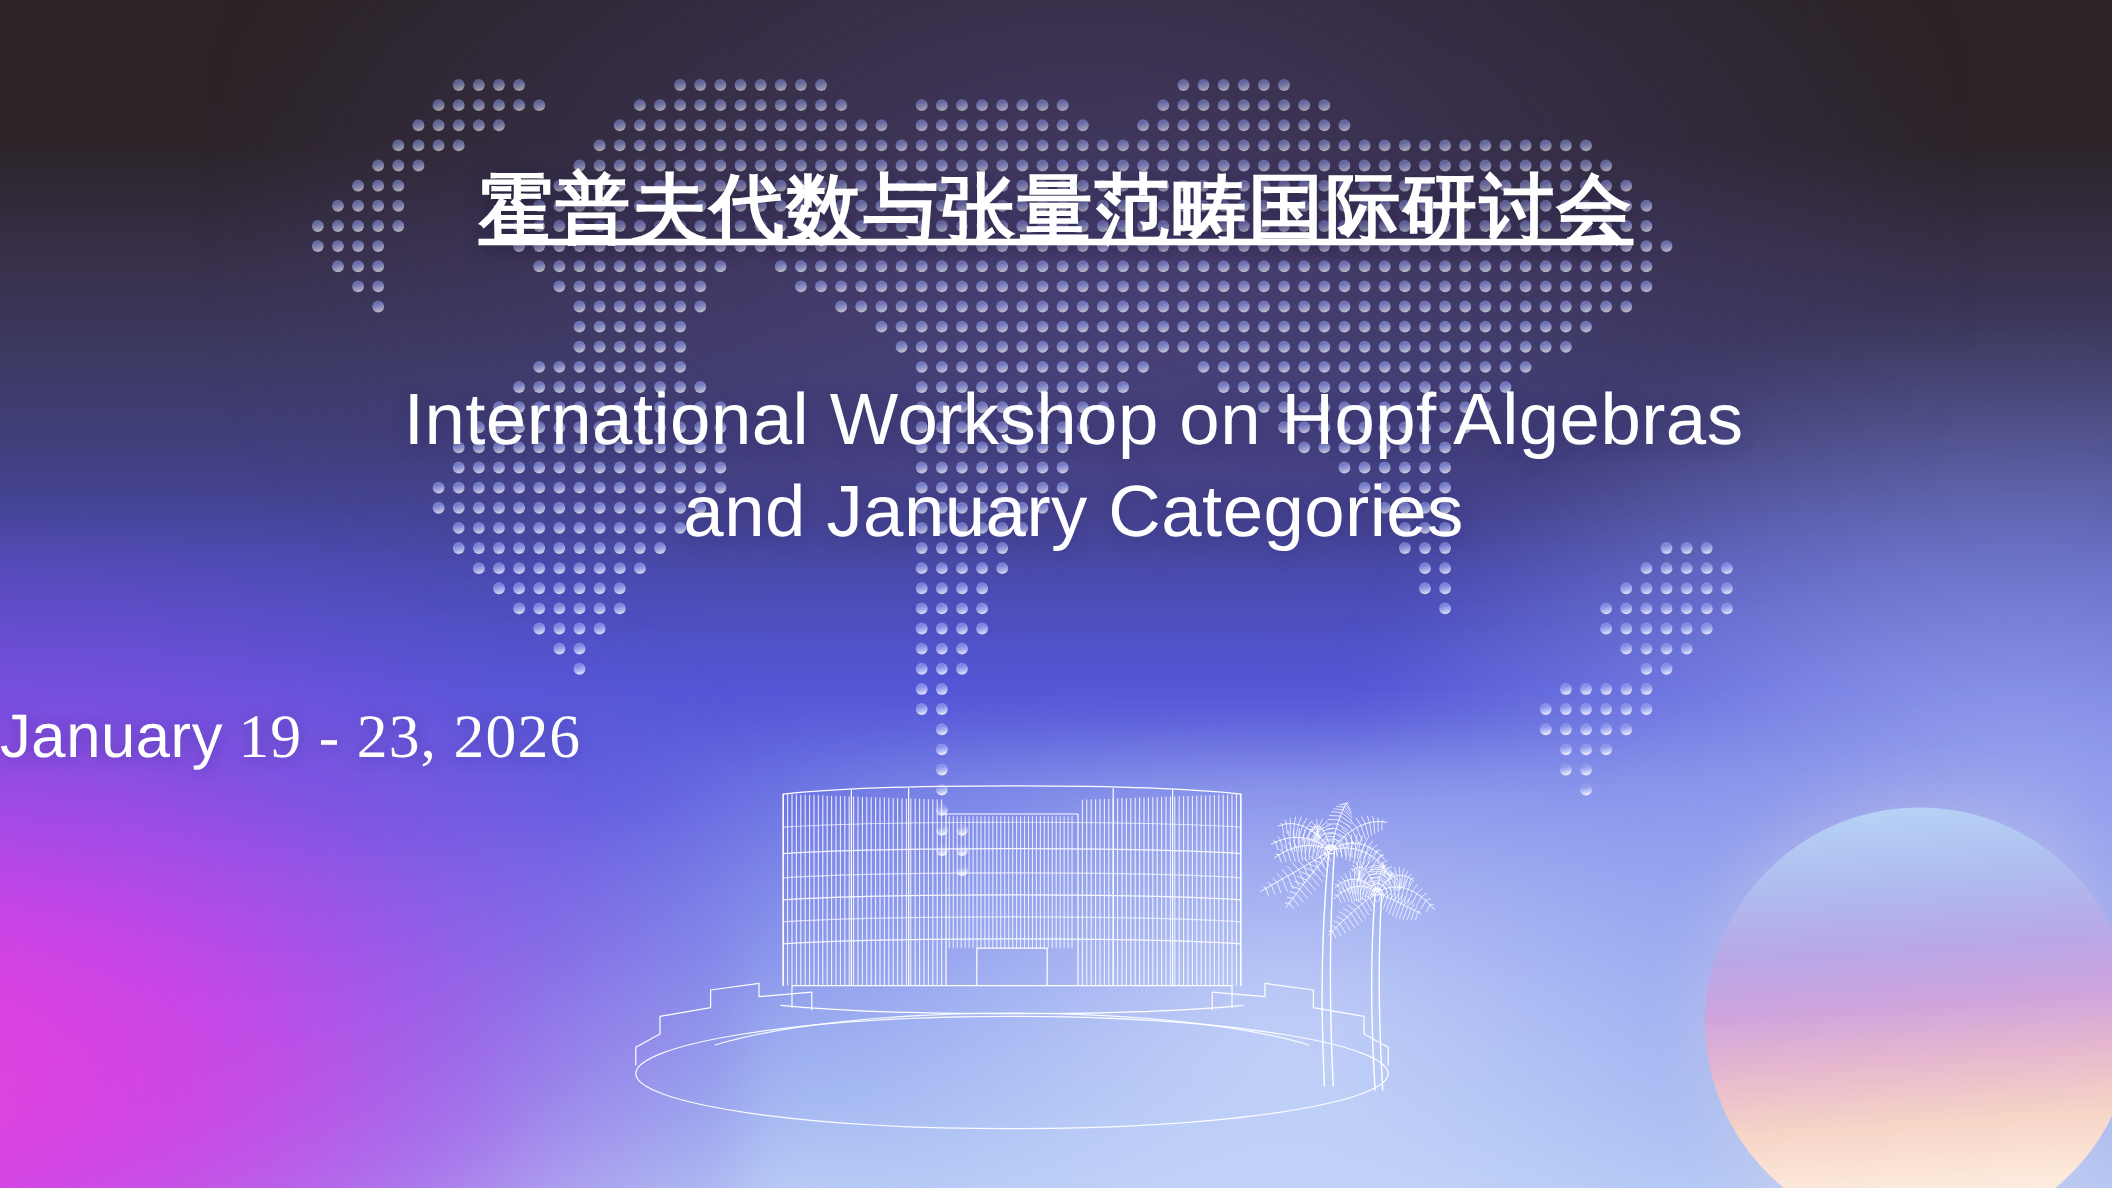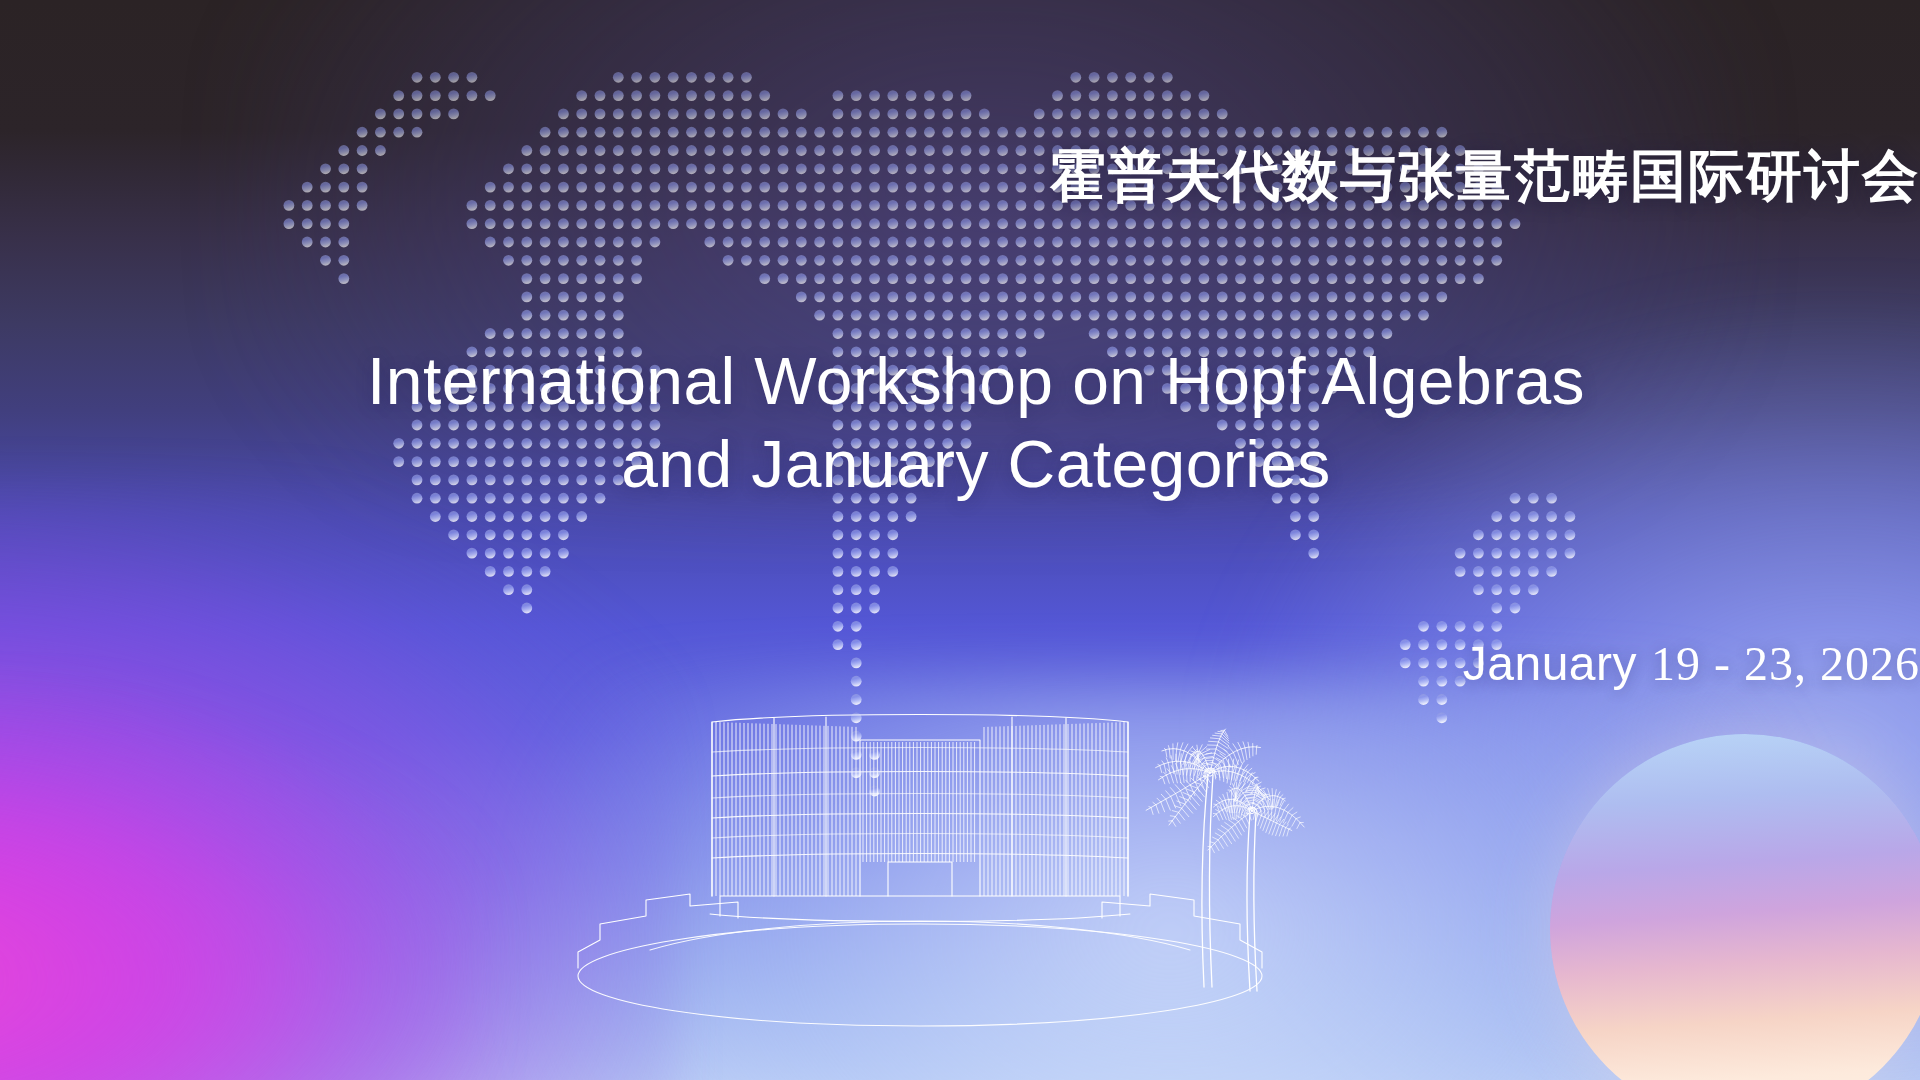--- a/index.html
+++ b/index.html
@@ -89,41 +89,42 @@
   #world-map{
     position:absolute;left:230px;top:55px;width:1460px;height:770px;
     opacity:.92;
   }
   #world-map svg{width:100%;height:100%;display:block;}
 
   
   #text-layer{position:absolute;inset:0;}
 
   #title-cn{
-    position:absolute;left:0;right:0;top:108px;text-align:right;
+    position:absolute;left:0;right:0;top:108px;text-align:center;
     font-family:"Liberation Sans","DejaVu Sans",sans-serif;
-    font-size:56px;font-weight:700;color:#ffffff;
+    font-size:68px;font-weight:700;color:#ffffff;
     letter-spacing:2px;line-height:1.06;
     text-shadow:0 2px 18px rgba(20,18,48,.45);
     white-space:nowrap;
+    text-decoration:underline;
   }
 
   #title-en{
     position:absolute;left:0;right:0;top:285px;text-align:center;
     font-family:"Liberation Sans",sans-serif;
     font-size:66px;font-weight:400;color:#ffffff;
     line-height:1.26;letter-spacing:.4px;
     text-shadow:0 2px 16px rgba(30,30,90,.30);
     margin-left:32px;
   }
   #title-en .ln{display:block;}
 
   #event-date{
-    position:absolute;left:0;right:0;top:636px;text-align:right;
-    font-size:48px;color:#ffffff;
+    position:absolute;left:0;right:0;top:636px;text-align:left;
+    font-size:56px;color:#ffffff;
     text-shadow:0 2px 14px rgba(30,30,90,.30);
   }
   #event-date .month{
     font-family:"Liberation Sans",sans-serif;font-weight:400;letter-spacing:.5px;
   }
   #event-date .range{
     font-family:"Liberation Serif","DejaVu Serif",serif;font-weight:400;
     margin-left:14px;letter-spacing:1px;
   }
 

